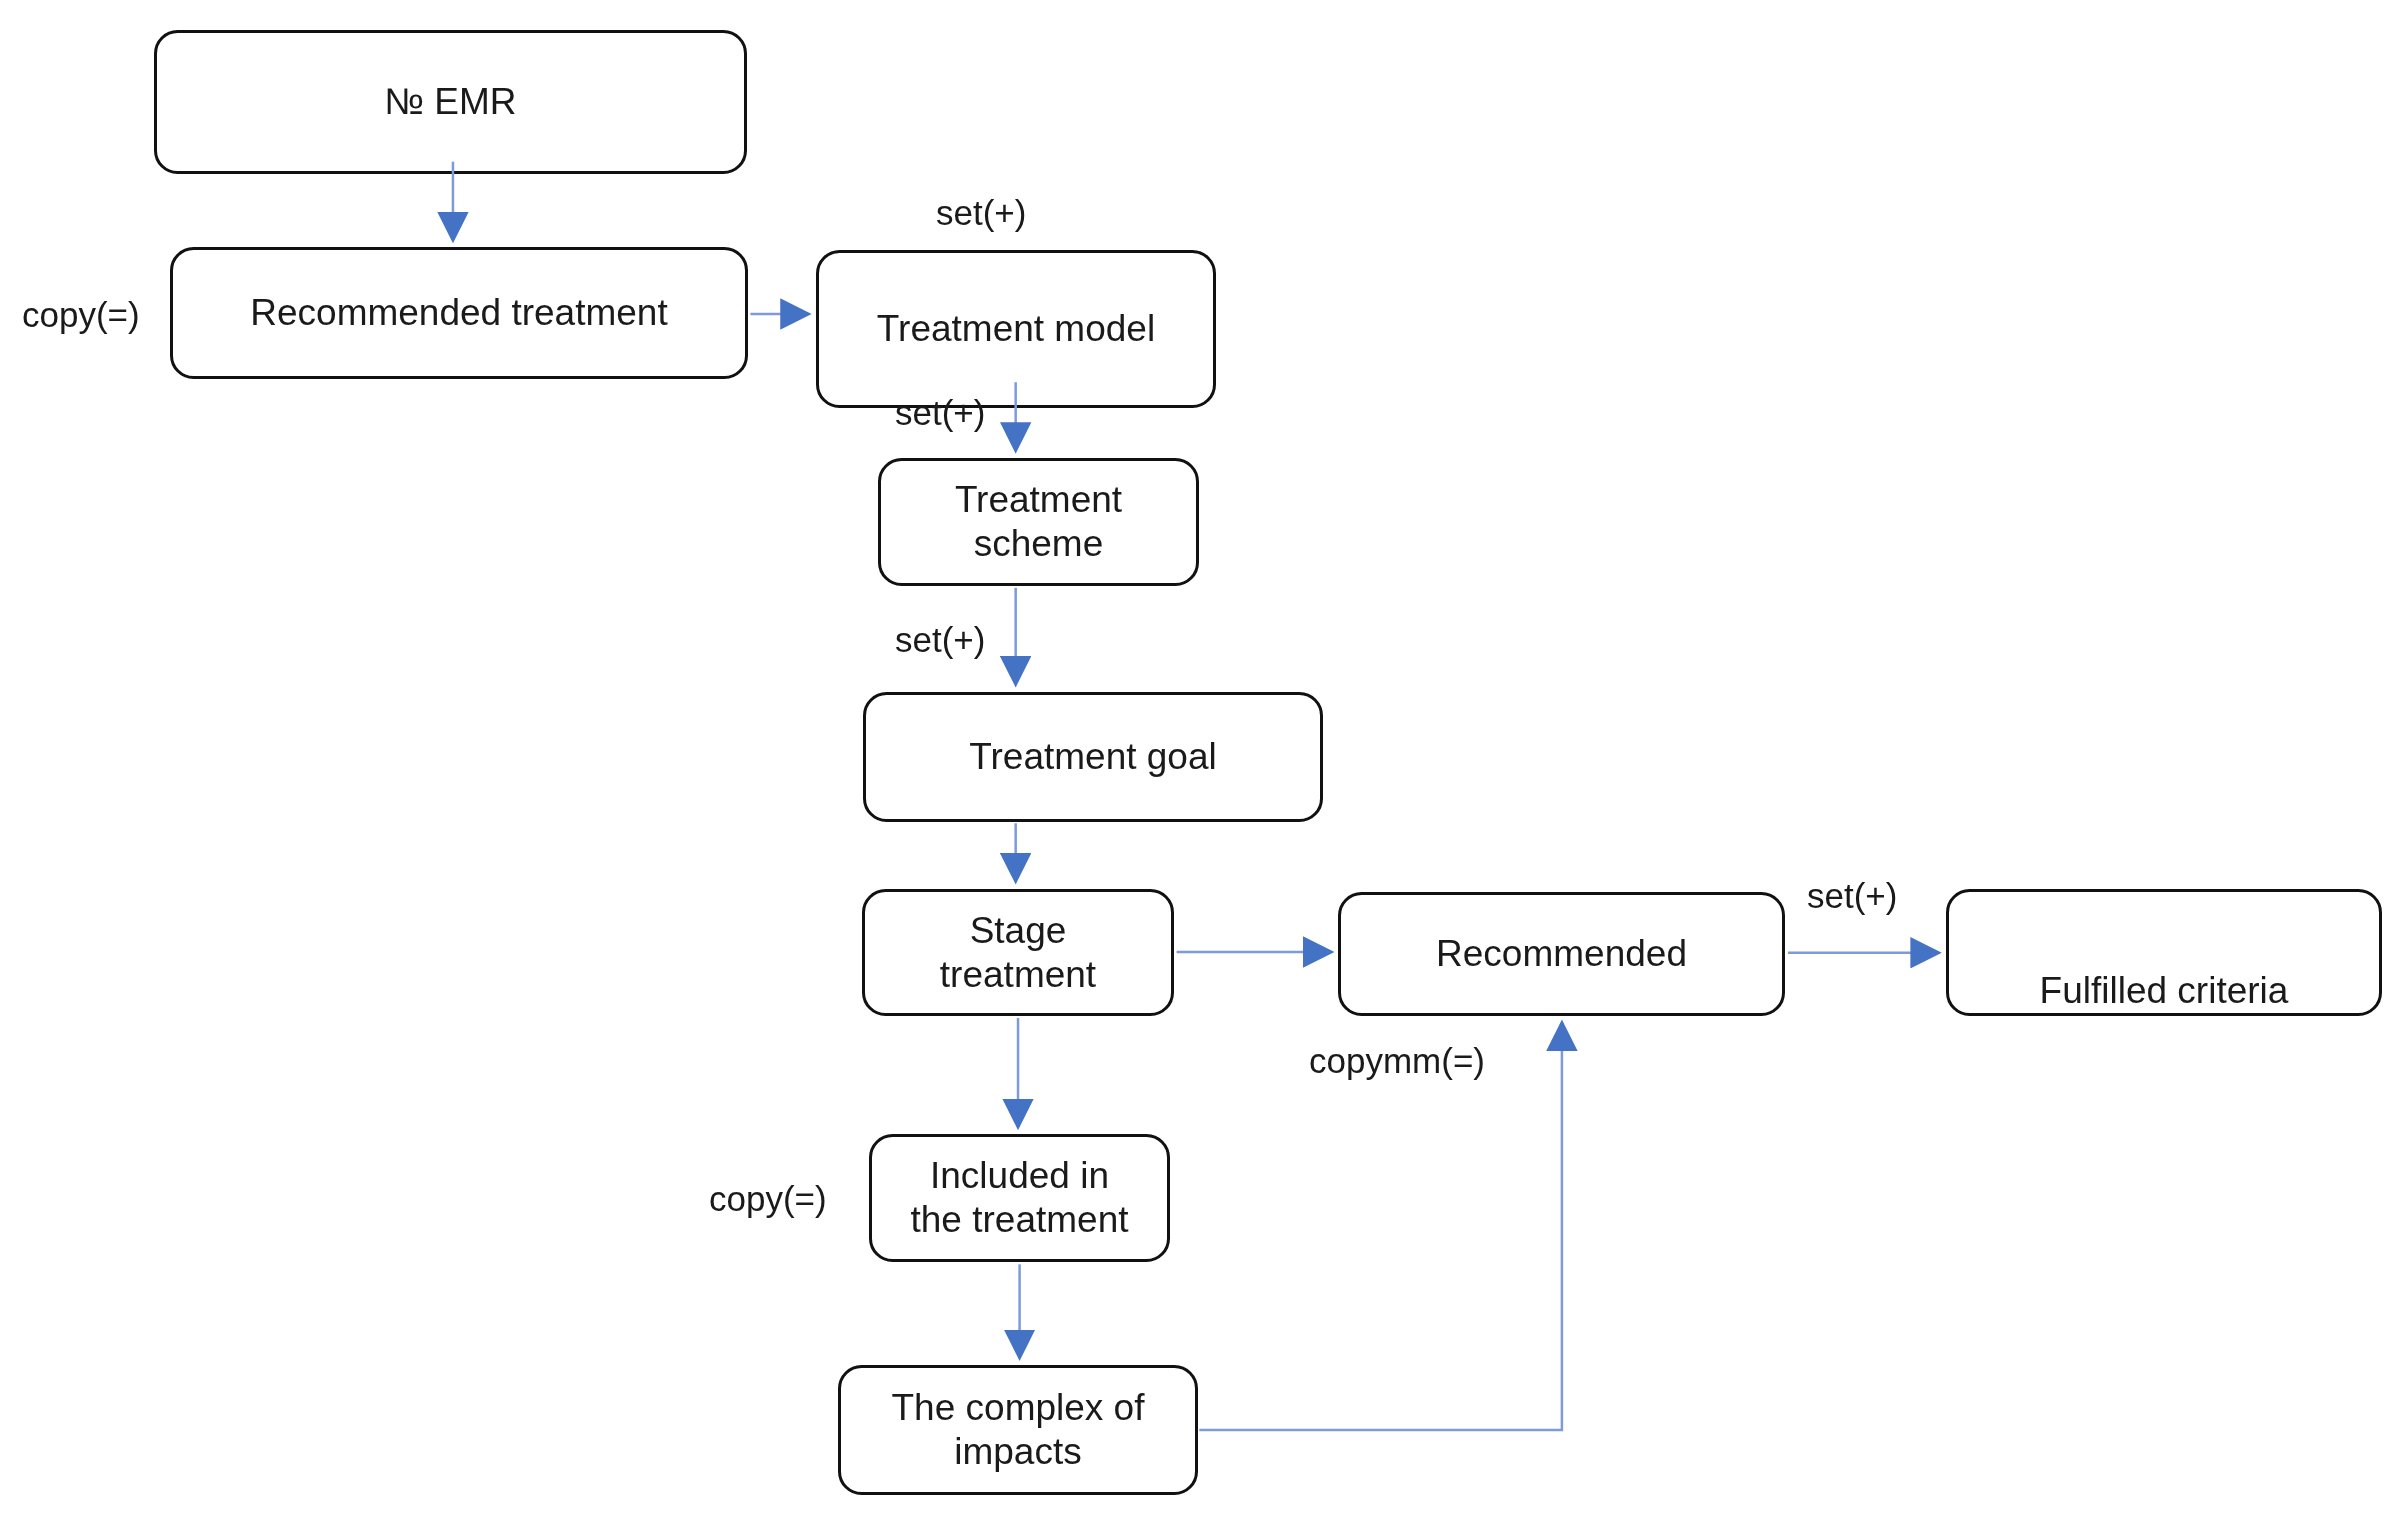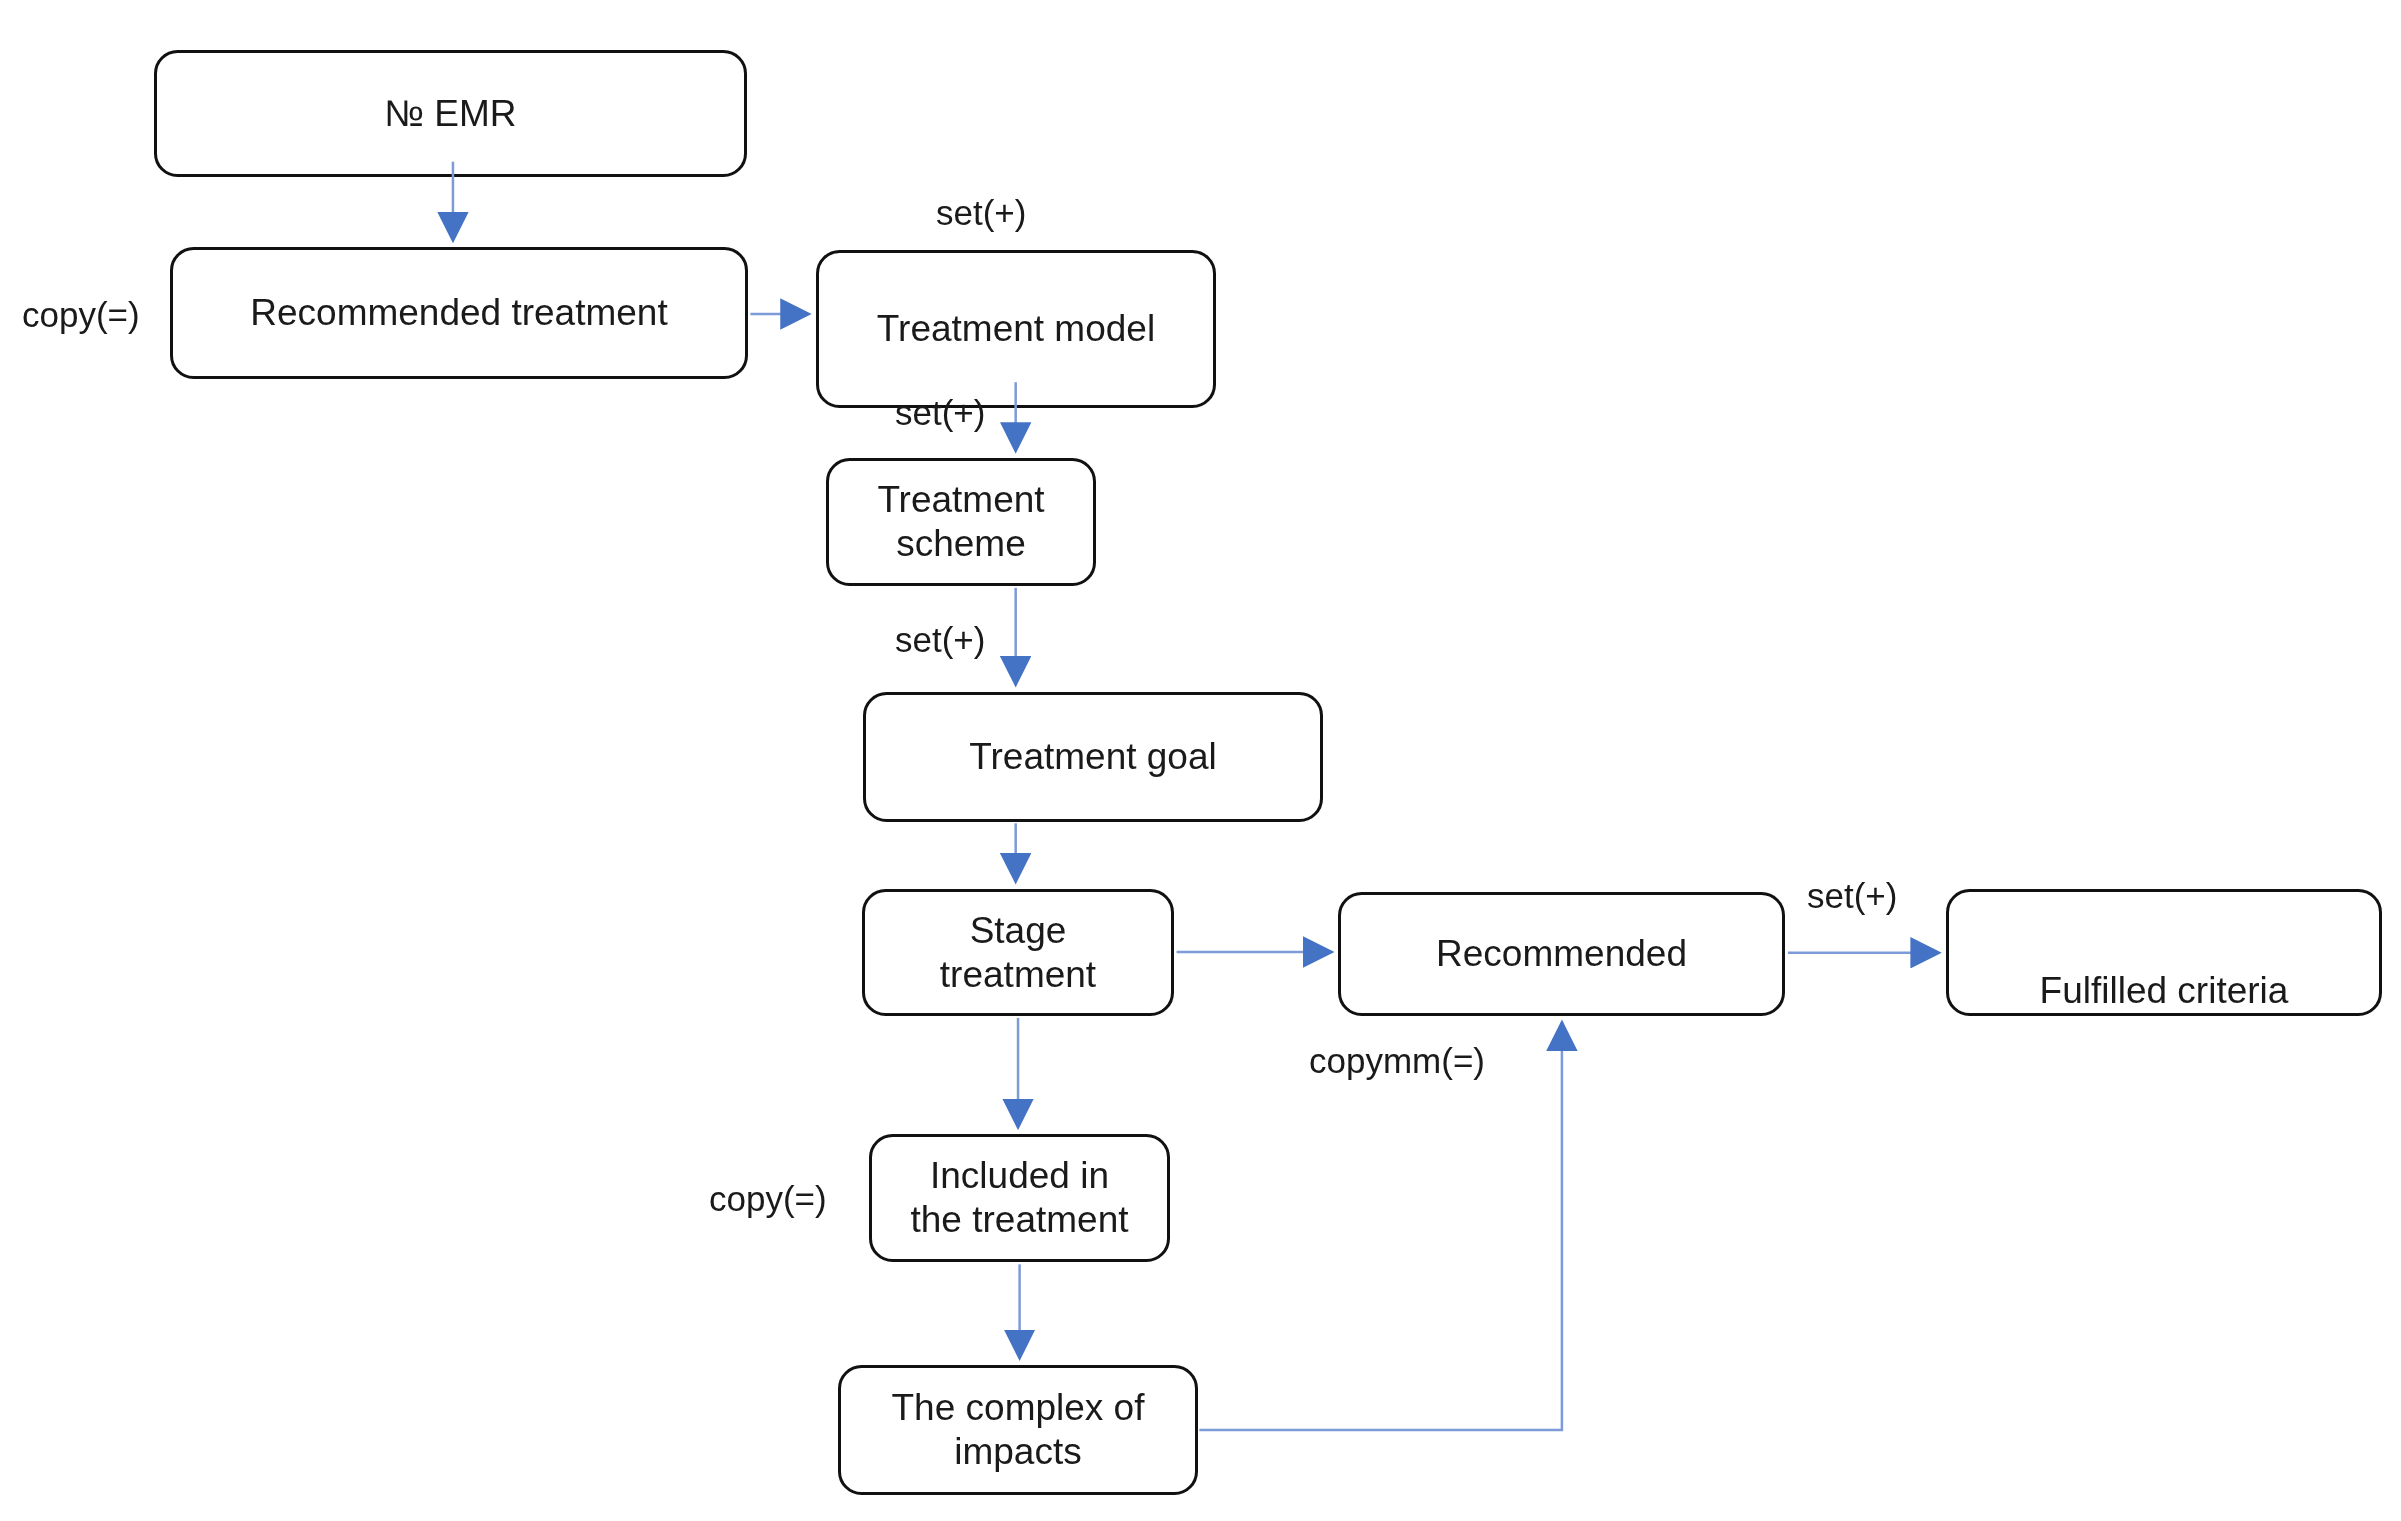--- a/index.html
+++ b/index.html
@@ -66,33 +66,33 @@
     <path class="wire" marker-end="url(#arrow)" d="M1294,487 L1294,574"></path>
     <path class="wire" marker-end="url(#arrow)" d="M1294,749 L1294,872"></path>
     <path class="wire" marker-end="url(#arrow)" d="M1294,1049 L1294,1123"></path>
     <path class="wire" marker-end="url(#arrow)" d="M1499,1213 L1696,1213"></path>
     <path class="wire" marker-end="url(#arrow)" d="M2278,1214 L2470,1214"></path>
     <path class="wire" marker-end="url(#arrow)" d="M1297,1297 L1297,1436"></path>
     <path class="wire" marker-end="url(#arrow)" d="M1299,1611 L1299,1730"></path>
     <path class="wire" marker-end="url(#arrow)" d="M1528,1822 L1990,1822 L1990,1303"></path>
   </svg>
 
-  <div class="node" style="left:154px;top:30px;width:593px;height:127px;margin-top:20px;">
+  <div class="node" style="left:154px;top:30px;width:593px;height:144px;">
     <span class="lbl">№ EMR</span>
   </div>
 
   <div class="node" style="left:170px;top:247px;width:578px;height:132px;">
     <span class="lbl">Recommended treatment</span>
   </div>
 
   <div class="node" style="left:816px;top:250px;width:400px;height:158px;">
     <span class="lbl">Treatment model</span>
   </div>
 
-  <div class="node" style="left:826px;top:458px;width:270px;height:128px;">
+  <div class="node" style="left:878px;top:458px;width:321px;height:128px;">
     <span class="lbl" style="max-width:220px;">Treatment scheme</span>
   </div>
 
   <div class="node" style="left:863px;top:692px;width:460px;height:130px;">
     <span class="lbl">Treatment goal</span>
   </div>
 
   <div class="node" style="left:862px;top:889px;width:312px;height:127px;">
     <span class="lbl" style="max-width:196px;">Stage treatment</span>
   </div>

